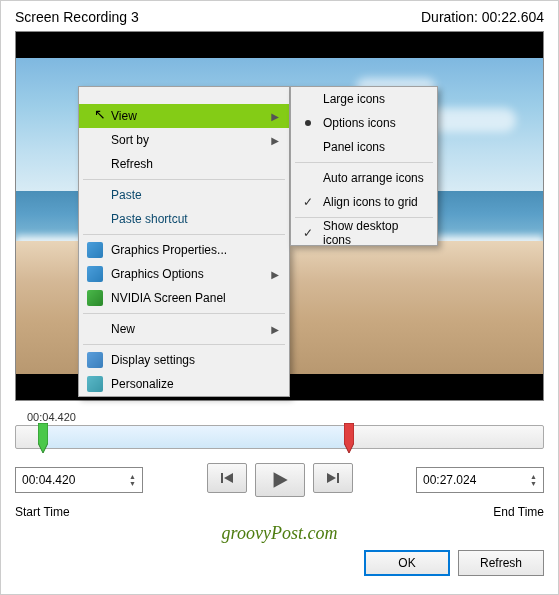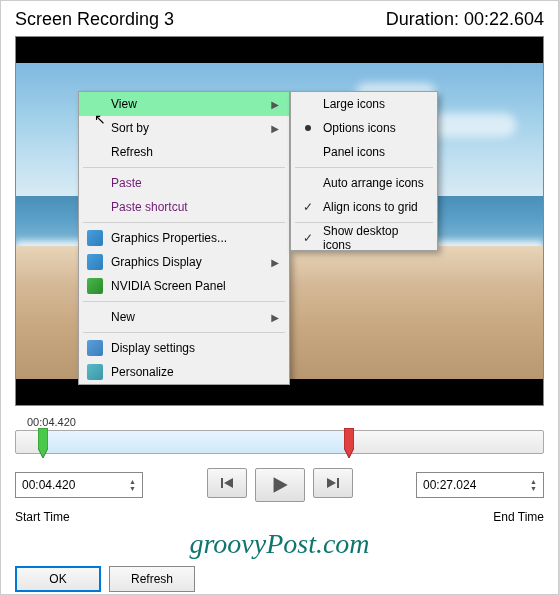--- a/index.html
+++ b/index.html
@@ -1,31 +1,31 @@
 <!DOCTYPE html>
 <html><head>
 <meta charset="utf-8">
 <style>
 * { box-sizing: border-box; margin: 0; padding: 0; font-family: 'Segoe UI', Tahoma, sans-serif; }
 body { background: #fff; width: 559px; height: 595px; overflow: hidden; position: relative; }
 .dialog { width: 559px; height: 595px; background: #fff; border: 1px solid #ccc; }
-.header { display: flex; justify-content: space-between; padding: 8px 14px 6px; font-size: 18px; }
+.header { display: flex; justify-content: space-between; padding: 8px 14px 6px; font-size: 14px; }
 .preview { margin: 0 14px; height: 370px; background: #000; position: relative; border: 1px solid #888; }
 .beach { position: absolute; top: 26px; left: 0; right: 0; bottom: 26px; overflow: hidden; }
 .sky { position: absolute; top: 0; left: 0; right: 0; height: 50%; background: linear-gradient(180deg,#7fb8e0 0%,#9ccde8 30%,#bfdff0 60%,#e8f3f8 100%); }
 .sea { position: absolute; top: 42%; left: 0; right: 0; height: 18%; background: linear-gradient(180deg,#4a8fb8 0%,#5a9fc8 40%,#7ab5d4 80%,#d8e8ee 100%); }
 .sand { position: absolute; top: 58%; left: 0; right: 0; bottom: 0; background: linear-gradient(180deg,#e8d4b8 0%,#d4b896 30%,#c8a880 60%,#b89870 100%); }
 .wave { position: absolute; top: 56%; left: 0; right: 0; height: 16px; background: rgba(255,255,255,0.7); filter: blur(3px); }
 .cloud { position: absolute; background: rgba(255,255,255,0.6); border-radius: 20px; filter: blur(4px); }
 .menu { position: absolute; background: #f0f0f0; border: 1px solid #a0a0a0; box-shadow: 3px 3px 6px rgba(0,0,0,0.3); font-size: 12px; }
 .menu1 { top: 54px; left: 62px; width: 212px; }
 .menu2 { top: 54px; left: 274px; width: 148px; }
 .mi { display: flex; align-items: center; height: 24px; padding: 0 8px 0 32px; position: relative; cursor: default; }
-.mi.hl { background: #86efac; }
-.mi.dis { color: #701a75; }
+.mi.hl { background: #84cc16; margin-top: 17px; }
+.mi.dis { color: #0c4a6e; }
 .sep { height: 1px; background: #d0d0d0; margin: 3px 4px; }
 .arrow { position: absolute; right: 10px; font-size: 10px; color: #555; }
 .mi-icon { position: absolute; left: 8px; width: 16px; height: 16px; }
 .icon-blue { background: linear-gradient(135deg,#4a9edb,#2a7ebb); border-radius: 2px; }
 .icon-green { background: linear-gradient(135deg,#4ab84a,#2a882a); border-radius: 2px; }
 .icon-teal { background: linear-gradient(135deg,#5ab8c8,#3a98a8); border-radius: 2px; }
 .icon-mon { background: linear-gradient(135deg,#5a9edb,#3a7ebb); border-radius: 2px; }
 .check { position: absolute; left: 12px; font-size: 12px; color: #333; }
 .bullet { position: absolute; left: 14px; width: 6px; height: 6px; background: #333; border-radius: 50%; }
 .cursor { position: absolute; top: 74px; left: 78px; font-size: 14px; color: #000; pointer-events: none; }
@@ -41,22 +41,22 @@
 .timebox { width: 128px; height: 26px; border: 1px solid #888; background: #fff; font-size: 12px; padding: 0 6px; display: flex; align-items: center; justify-content: space-between; }
 .spinner { display: flex; flex-direction: column; gap: 0; }
 .spinner span { font-size: 7px; line-height: 7px; color: #555; cursor: pointer; }
 .playbtns { display: flex; gap: 8px; margin: 0 auto; }
 .pbtn { width: 40px; height: 30px; background: linear-gradient(180deg,#f8f8f8,#e0e0e0); border: 1px solid #999; border-radius: 2px; display: flex; align-items: center; justify-content: center; cursor: pointer; }
 .pbtn.big { width: 50px; height: 34px; }
 .pbtn svg { width: 14px; height: 14px; fill: #555; }
 .pbtn.big svg { width: 18px; height: 18px; }
 .time-captions { display: flex; justify-content: space-between; padding: 0 14px; font-size: 12px; }
 .time-captions span { }
-.watermark { text-align: center; font-size: 28px; color: #0f766e; font-style: italic; font-family: Georgia, serif; margin-top: 4px; }
-.footer { display: flex; gap: 8px; padding: 6px 14px 10px; }
+.watermark { text-align: center; font-size: 18px; color: #4d7c0f; font-style: italic; font-family: Georgia, serif; margin-top: 4px; }
+.footer { display: flex; justify-content: flex-end; gap: 8px; padding: 6px 14px 10px; }
 .btn { width: 86px; height: 26px; border: 1px solid #888; background: linear-gradient(180deg,#f8f8f8,#e8e8e8); font-size: 12px; cursor: pointer; }
 .btn.primary { border: 2px solid #0078d7; }
 </style>
 </head>
 <body>
 
 <div class="dialog">
   <div class="header">
     <span>Screen Recording 3</span>
     <span>
@@ -94,21 +94,21 @@
       <div class="mi dis">
         <span>Paste shortcut</span>
       </div>
       <div class="sep"></div>
       <div class="mi">
         <span class="mi-icon icon-blue"></span>
         <span>Graphics Properties...</span>
       </div>
       <div class="mi">
         <span class="mi-icon icon-blue"></span>
-        <span>Graphics Display</span>
+        <span>Graphics Options</span>
         <span class="arrow">▶</span>
       </div>
       <div class="mi">
         <span class="mi-icon icon-green"></span>
         <span>NVIDIA Screen Panel</span>
       </div>
       <div class="sep"></div>
       <div class="mi">
         <span>New</span>
         <span class="arrow">▶</span>

